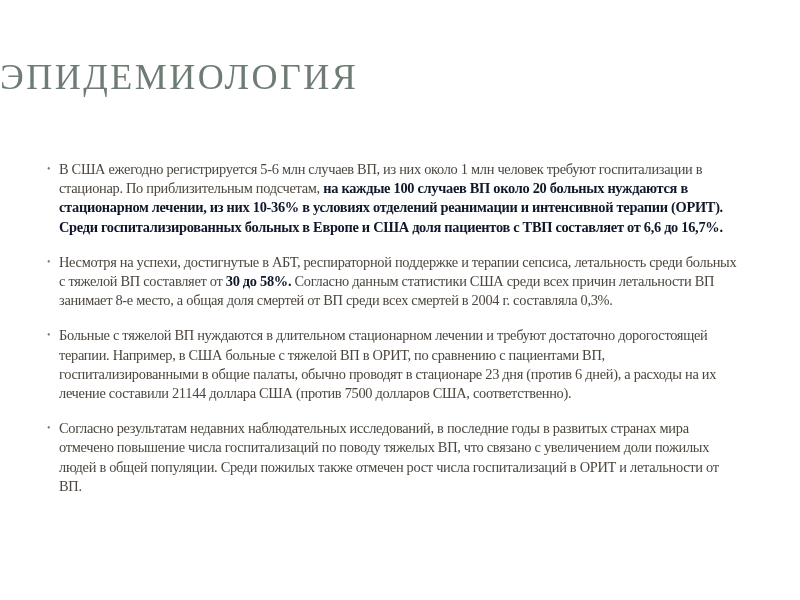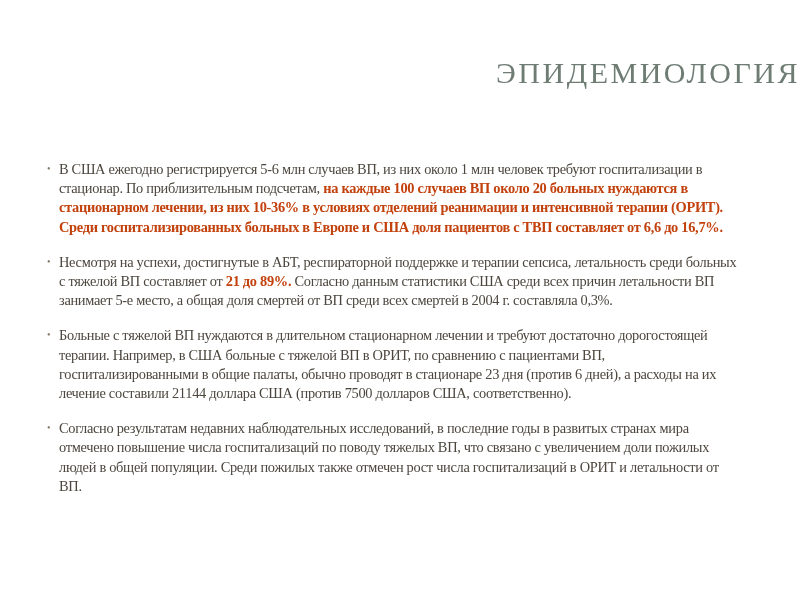--- a/index.html
+++ b/index.html
@@ -13,23 +13,23 @@
     height: 600px;
     background: #ffffff;
     overflow: hidden;
     font-family: "Liberation Serif", serif;
   }
   .slide-title {
     position: absolute;
     top: 56px;
     left: 0;
     width: 100%;
-    text-align: right;
+    text-align: left;
     font-family: "Liberation Serif", serif;
-    font-size: 30px;
+    font-size: 36px;
     font-weight: 400;
     letter-spacing: 2.5px;
     color: #6e7c74;
     text-transform: uppercase;
   }
   .content {
     position: absolute;
     top: 160px;
     left: 48px;
     width: 694px;
@@ -46,39 +46,39 @@
   }
   .bullet .marker {
     position: absolute;
     left: -1px;
     top: 2px;
     font-size: 10px;
     line-height: 14px;
     color: #837869;
   }
   .seg { font-weight: 400; text-align: center; }
-  .seg.bold { font-weight: 700; color: #c2410c; }
+  .seg.bold { font-weight: 700; color: #0f172a; }
 </style>
 </head>
 <body>
 
 <div class="slide">
 
   <div class="slide-title">ЭПИДЕМИОЛОГИЯ</div>
 
   <div class="content">
 
     <p class="bullet">
       <span class="marker">•</span>
       <span class="seg">В США ежегодно регистрируется 5-6 млн случаев ВП, из них около 1 млн человек требуют госпитализации в стационар. По приблизительным подсчетам, </span><span class="seg bold">на каждые 100 случаев ВП около 20 больных нуждаются в стационарном лечении, из них 10-36%  в условиях отделений реанимации и интенсивной терапии (ОРИТ). Среди госпитализированных больных в Европе и США доля пациентов с ТВП составляет от 6,6 до 16,7%.</span>
     </p>
 
     <p class="bullet">
       <span class="marker">•</span>
-      <span class="seg">Несмотря на успехи, достигнутые в АБТ, респираторной поддержке и терапии сепсиса, летальность среди больных с тяжелой ВП составляет от </span><span class="seg bold">21 до 89%.</span><span class="seg"> Согласно данным статистики США среди всех причин летальности ВП занимает 5-е место, а общая доля смертей от ВП среди всех смертей в 2004 г. составляла 0,3%.</span>
+      <span class="seg">Несмотря на успехи, достигнутые в АБТ, респираторной поддержке и терапии сепсиса, летальность среди больных с тяжелой ВП составляет от </span><span class="seg bold">30 до 58%.</span><span class="seg"> Согласно данным статистики США среди всех причин летальности ВП занимает 8-е место, а общая доля смертей от ВП среди всех смертей в 2004 г. составляла 0,3%.</span>
     </p>
 
     <p class="bullet">
       <span class="marker">•</span>
       <span class="seg">Больные с тяжелой ВП нуждаются в длительном стационарном лечении и требуют достаточно дорогостоящей терапии. Например, в США больные с тяжелой ВП в ОРИТ, по сравнению с пациентами ВП, госпитализированными в общие палаты, обычно проводят в стационаре 23 дня (против 6 дней), а расходы на их лечение составили 21144 доллара США (против 7500 долларов США, соответственно).</span>
     </p>
 
     <p class="bullet">
       <span class="marker">•</span>
       <span class="seg">Согласно результатам недавних наблюдательных исследований, в последние годы в развитых странах мира отмечено повышение числа госпитализаций по поводу тяжелых ВП, что связано с увеличением доли пожилых людей в общей популяции. Среди пожилых также отмечен рост числа госпитализаций в ОРИТ и летальности от ВП.</span>

